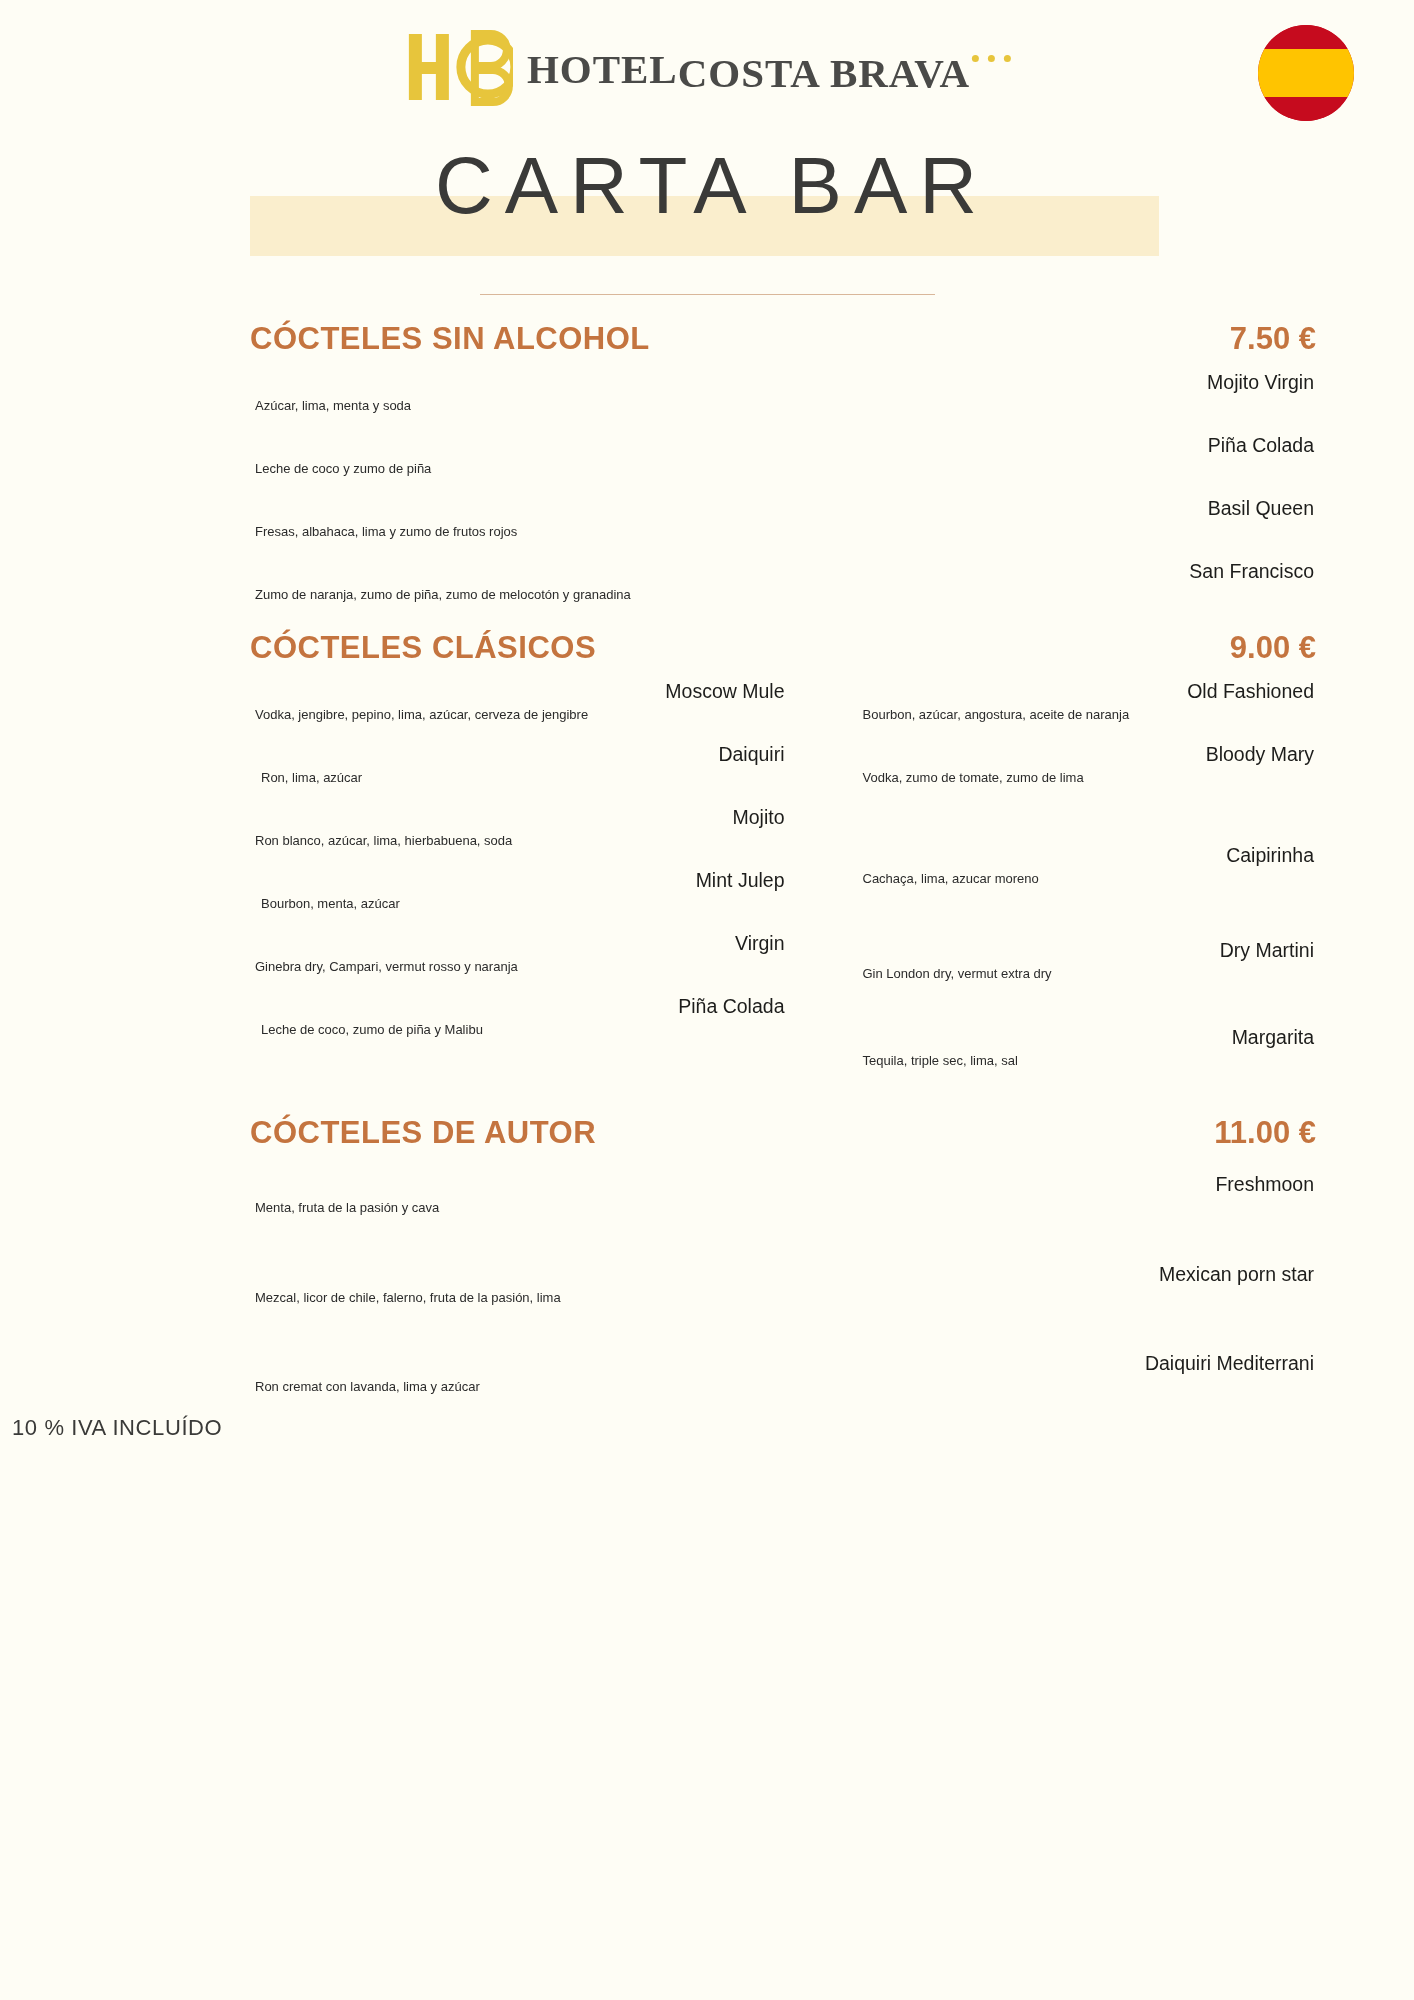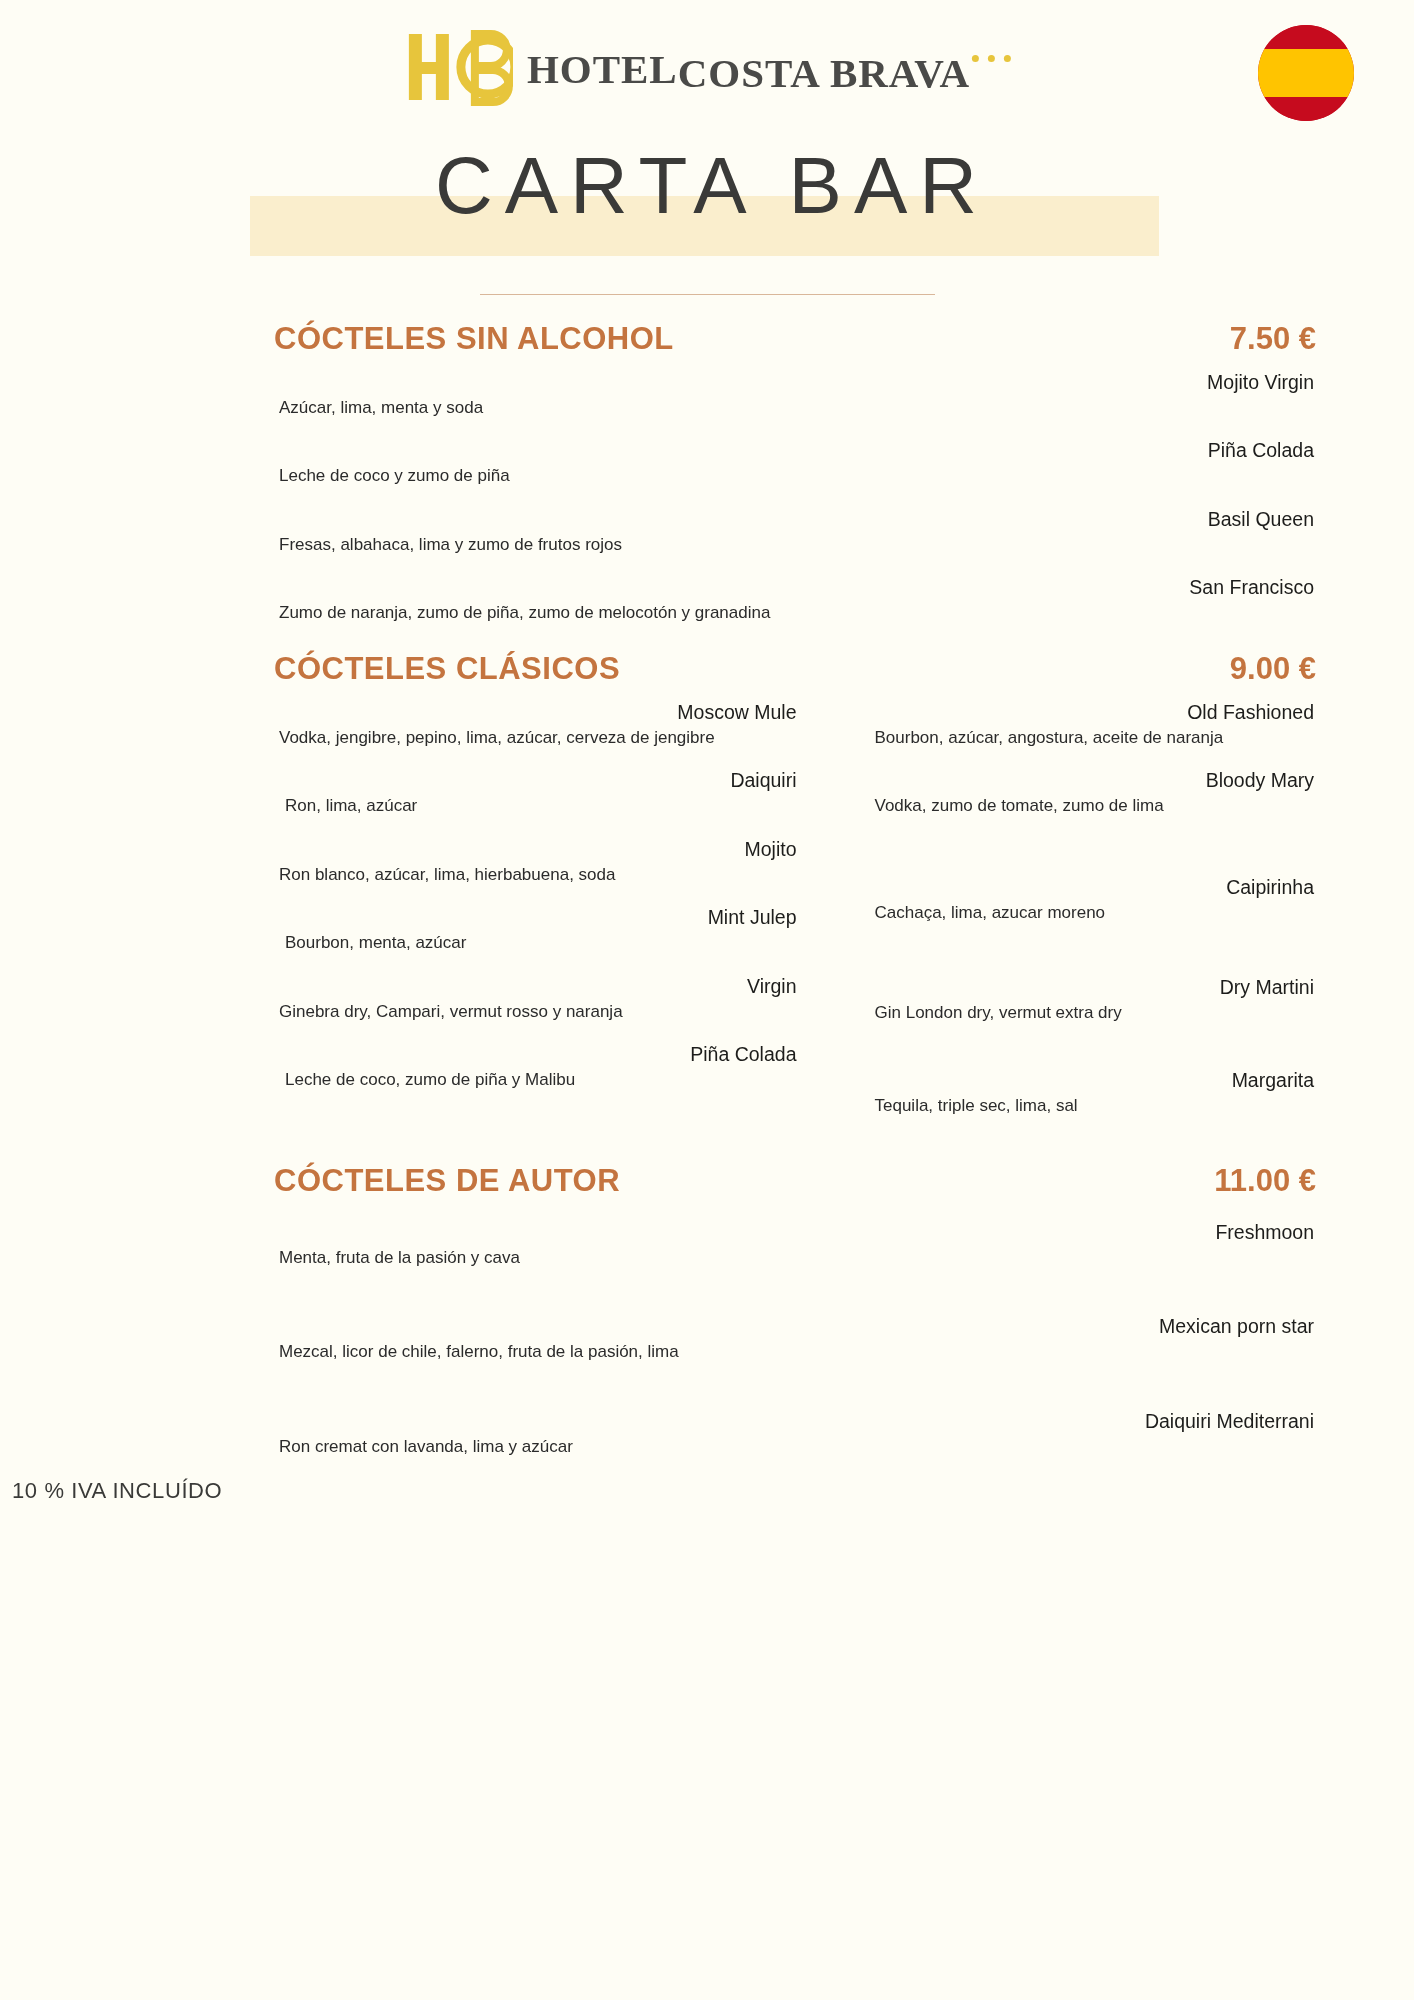--- a/index.html
+++ b/index.html
@@ -134,21 +134,20 @@
   .divider {
     width: 455px;
     height: 1px;
     background: #d9b79a;
     margin: 30px auto 0 auto;
   }
 
   
   .content {
     padding: 0 70px 0 70px;
-    margin-left: 24px;
   }
   .section {
     margin-top: 26px;
   }
   .section-head {
     display: flex;
     align-items: baseline;
     justify-content: space-between;
     padding: 0 28px 0 180px;
   }
@@ -185,21 +184,21 @@
     margin-bottom: 20px;
   }
   .item-name {
     font-size: 19.5px;
     font-weight: normal;
     color: #1d1d1b;
     margin-bottom: 3px;
     text-align: right;
   }
   .item-desc {
-    font-size: 17px;
+    font-size: 13px;
     font-weight: normal;
     color: #2b2b2b;
     line-height: 1.32;
     max-width: 520px;
   }
   .indent-1 { padding-left: 6px; }
   .items.author .item { margin-bottom: 46px; }
   .items.author { margin-top: 22px; }
 
   .footer {

